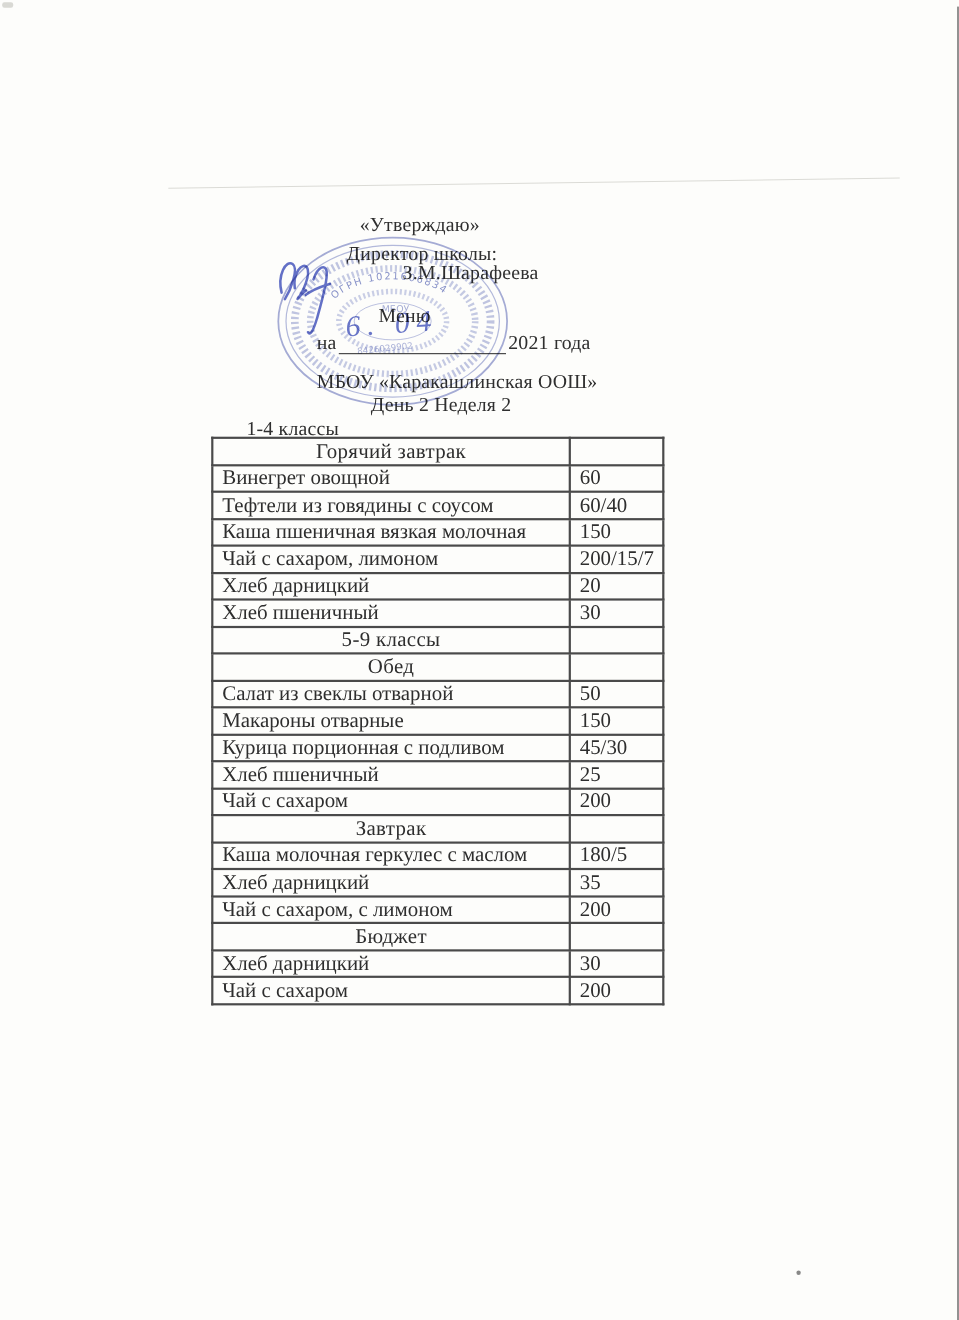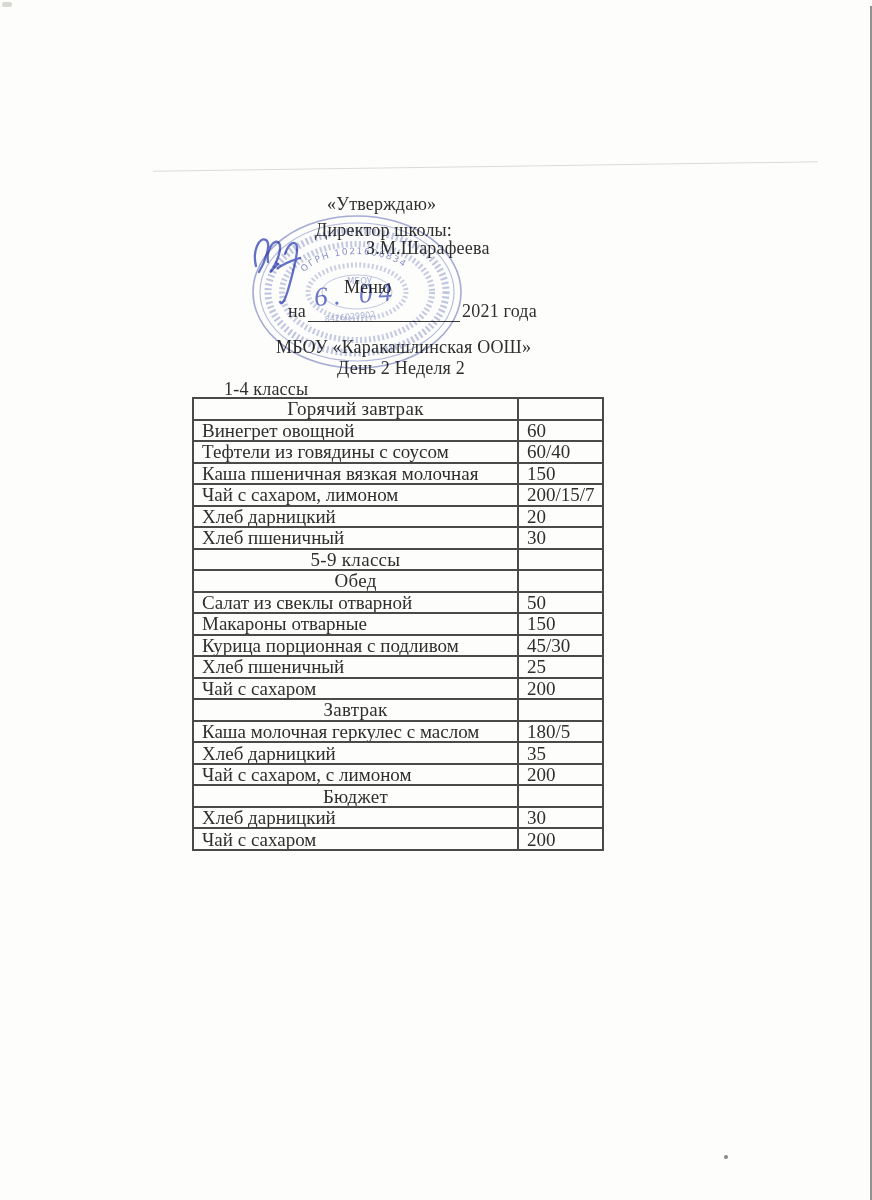--- a/index.html
+++ b/index.html
@@ -19,34 +19,34 @@
   .scanner-edge{right:0;top:6px;bottom:0;width:2.5px;background:#6e6e6e;opacity:.75;}
   .corner-speck{left:2px;top:2px;width:10px;height:5px;background:#d9d9d4;border-radius:2px;}
   .dot-speck{left:724px;top:1155px;width:4px;height:4px;background:#6a6a6a;border-radius:50%;opacity:.8;}
   
   .hdr-approve{left:327px;top:194px;}
   .hdr-role{left:315px;top:220px;}
   .hdr-name{left:330px;top:238px;margin-left:36px;}
   .hdr-menu{left:344px;top:277px;}
   .hdr-dateline{left:288px;top:301px;display:flex;align-items:flex-end;}
   .date-blank{display:inline-block;width:152px;border-bottom:1.4px solid #3a3a3a;height:18px;margin:0 2px;}
-  .hdr-school{left:276px;top:337px;}
+  .hdr-school{left:288px;top:337px;}
   .hdr-dayweek{left:337px;top:358px;}
   .grades{left:224px;top:379px;font-size:18px;}
   
   .handwrite-date{
     left:314px;top:279px;font-size:27px;font-style:italic;
     color:#4f5ec2;transform:rotate(-4deg);letter-spacing:6px;
     opacity:.85;mix-blend-mode:multiply;white-space:nowrap;
   }
   .signature{left:242px;top:224px;mix-blend-mode:multiply;}
   .stamp{left:247px;top:212px;mix-blend-mode:multiply;opacity:.9;filter:blur(.3px);}
   
   .menu-table{
-    left:192px;top:397px;width:410px;height:454px;
+    left:192px;top:397px;width:410px;height:517px;
     border-collapse:collapse;table-layout:fixed;font-family:Liberation Serif, serif;
   }
   .menu-table td{
     border:2px solid #4a4a4a;font-size:19px;line-height:1;
     padding:0 0 0 8px;vertical-align:middle;color:#2e2e2e;
     overflow:hidden;white-space:nowrap;
   }
   .menu-table col.c-name{width:325px;}
   .menu-table col.c-portion{width:85px;}
   .menu-table td.section{text-align:center;padding-left:0;letter-spacing:.3px;}

